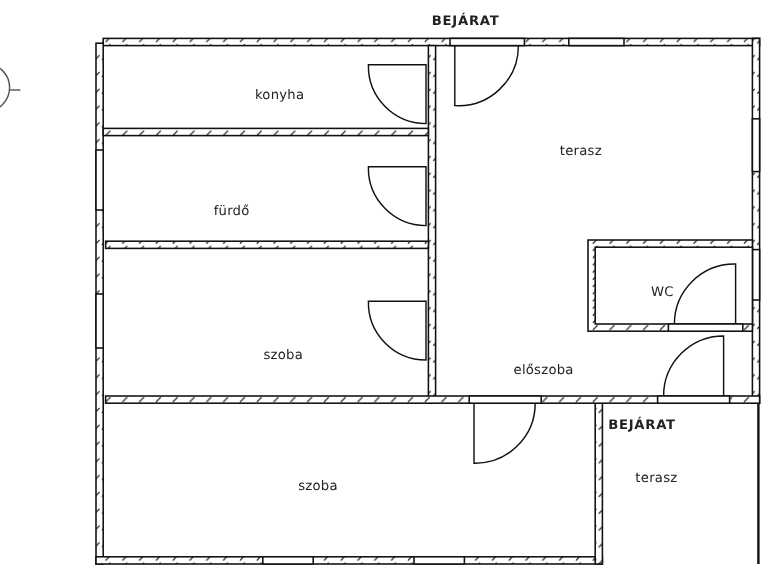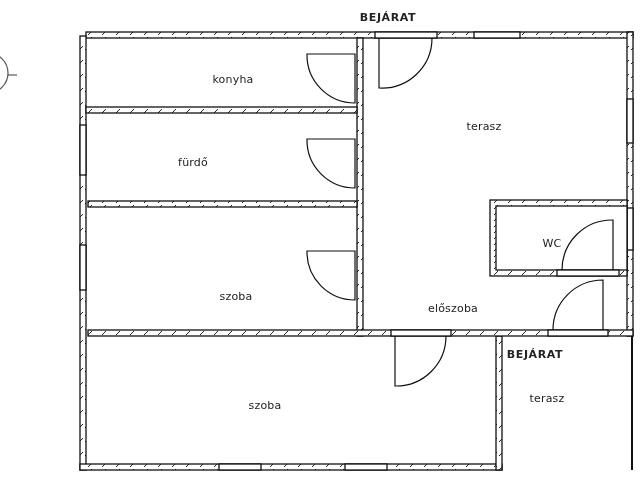--- a/index.html
+++ b/index.html
@@ -69,21 +69,21 @@
     <path d="M355 139 H307 A48 48 0 0 0 355 188 Z"></path>
     <path d="M355 251 H307 A48 48 0 0 0 355 300 Z"></path>
     <path d="M379 38 V88 A50 50 0 0 0 432 38"></path>
     <path d="M395 336 V386 A50 50 0 0 0 446 336"></path>
     <path d="M613 270 V220 A50 50 0 0 0 562 270"></path>
     <path d="M603 330 V280 A50 50 0 0 0 553 330"></path>
   </g>
 </svg>
 
 <div class="lbl" style="left:233px;top:79px">konyha</div>
-<div class="lbl" style="left:193px;top:162px">fürdő</div>
+<div class="lbl" style="left:193px;top:176px">fürdő</div>
 <div class="lbl" style="left:236px;top:296px">szoba</div>
 <div class="lbl" style="left:484px;top:126px">terasz</div>
 <div class="lbl" style="left:552px;top:243px">WC</div>
 <div class="lbl" style="left:453px;top:308px">előszoba</div>
 <div class="lbl" style="left:265px;top:405px">szoba</div>
 <div class="lbl" style="left:547px;top:398px">terasz</div>
 <div class="lbl cap" style="left:388px;top:17px">BEJÁRAT</div>
 <div class="lbl cap" style="left:535px;top:354px">BEJÁRAT</div>
 
 </body></html>

